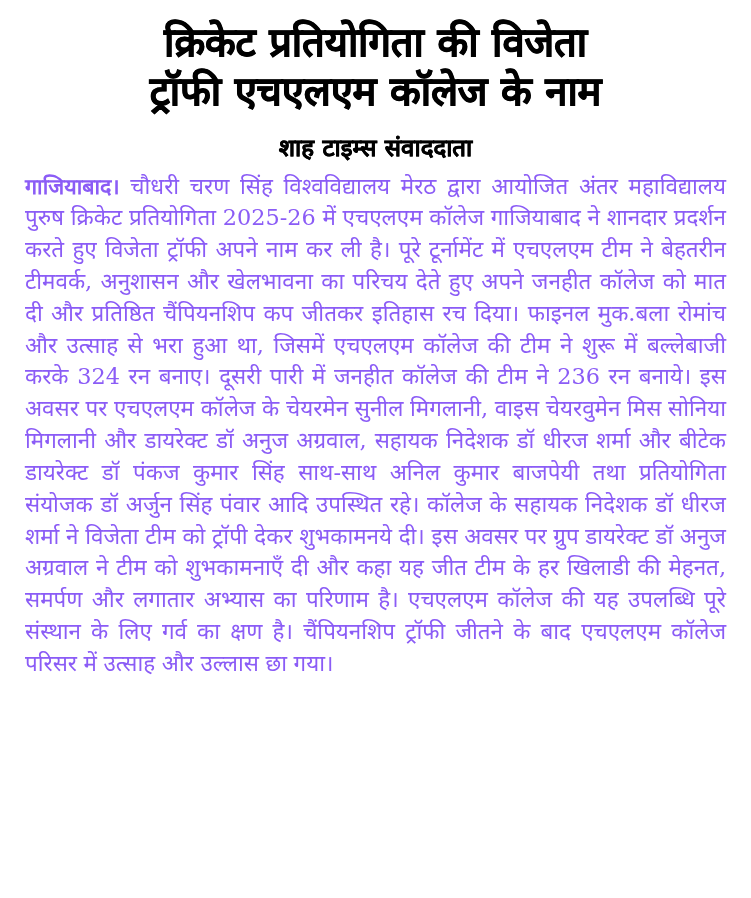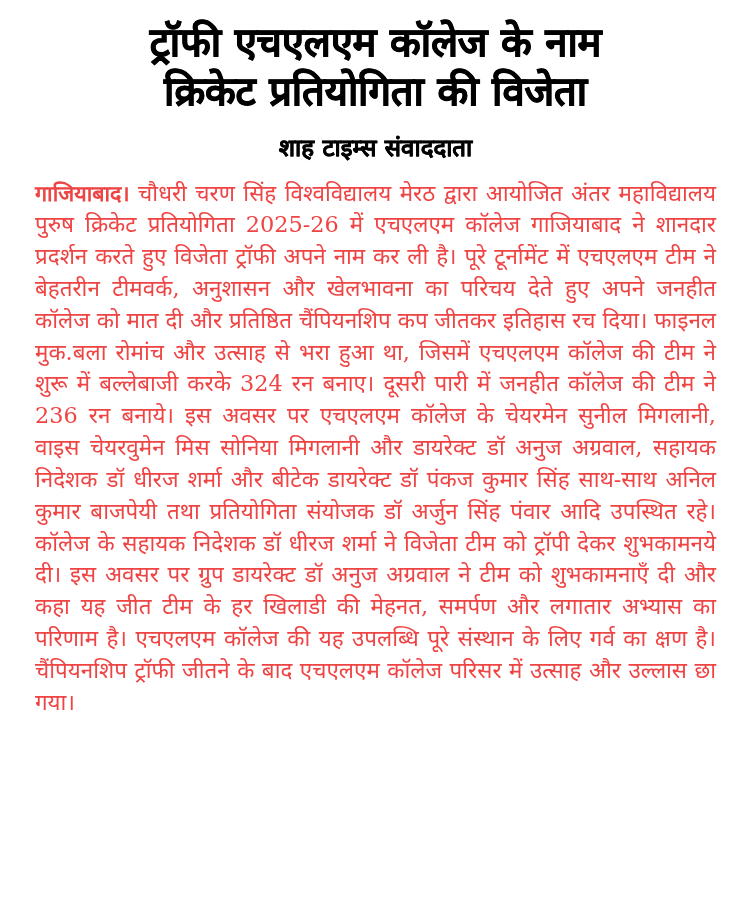--- a/index.html
+++ b/index.html
@@ -44,39 +44,39 @@
     color: #000000;
     margin: 14px 0 8px 0;
     -webkit-text-stroke: 0.3px #000;
   }
   .body-text {
     font-family: "DejaVu Serif", "Liberation Serif", serif;
     font-size: 22.4px;
     line-height: 1.42;
     text-align: justify;
     text-align-last: left;
-    color: #ef4444;
-    margin: 15px;
+    color: #8b5cf6;
+    margin: 5px;
     padding: 0 2px;
     word-spacing: -0.5px;
   }
   .body-text .dateline {
     font-family: "DejaVu Sans", "Liberation Sans", sans-serif;
     font-weight: bold;
     font-size: 21.5px;
   }
 </style>
 </head>
 <body>
 
 <div class="page">
 
   <h1 class="headline">
+    <span class="line">क्रिकेट प्रतियोगिता की विजेता</span>
     <span class="line">ट्रॉफी एचएलएम कॉलेज के नाम</span>
-    <span class="line">क्रिकेट प्रतियोगिता की विजेता</span>
   </h1>
 
   <div class="byline">शाह टाइम्स संवाददाता</div>
 
   <div class="body-text">
     <span class="dateline">गाजियाबाद।</span><span> चौधरी चरण सिंह विश्वविद्यालय मेरठ द्वारा आयोजित अंतर महाविद्यालय पुरुष क्रिकेट प्रतियोगिता 2025-26 में एचएलएम कॉलेज गाजियाबाद ने शानदार प्रदर्शन करते हुए विजेता ट्रॉफी अपने नाम कर ली है। पूरे टूर्नामेंट में एचएलएम टीम ने बेहतरीन टीमवर्क, अनुशासन और खेलभावना का परिचय देते हुए अपने जनहीत कॉलेज को मात दी और प्रतिष्ठित चैंपियनशिप कप जीतकर इतिहास रच दिया। फाइनल मुक.बला रोमांच और उत्साह से भरा हुआ था, जिसमें एचएलएम कॉलेज की टीम ने शुरू में बल्लेबाजी करके 324 रन बनाए। दूसरी पारी में जनहीत कॉलेज की टीम ने 236 रन बनाये। इस अवसर पर एचएलएम कॉलेज के चेयरमेन सुनील मिगलानी, वाइस चेयरवुमेन मिस सोनिया मिगलानी और डायरेक्ट डॉ अनुज अग्रवाल, सहायक निदेशक डॉ धीरज शर्मा और बीटेक डायरेक्ट डॉ पंकज कुमार सिंह साथ-साथ अनिल कुमार बाजपेयी तथा प्रतियोगिता संयोजक डॉ अर्जुन सिंह पंवार आदि उपस्थित रहे। कॉलेज के सहायक निदेशक डॉ धीरज शर्मा ने विजेता टीम को ट्रॉपी देकर शुभकामनये दी। इस अवसर पर ग्रुप डायरेक्ट डॉ अनुज अग्रवाल ने टीम को शुभकामनाएँ दी और कहा यह जीत टीम के हर खिलाडी की मेहनत, समर्पण और लगातार अभ्यास का परिणाम है। एचएलएम कॉलेज की यह उपलब्धि पूरे संस्थान के लिए गर्व का क्षण है। चैंपियनशिप ट्रॉफी जीतने के बाद एचएलएम कॉलेज परिसर में उत्साह और उल्लास छा गया।</span>
   </div>
 
 </div>
 

